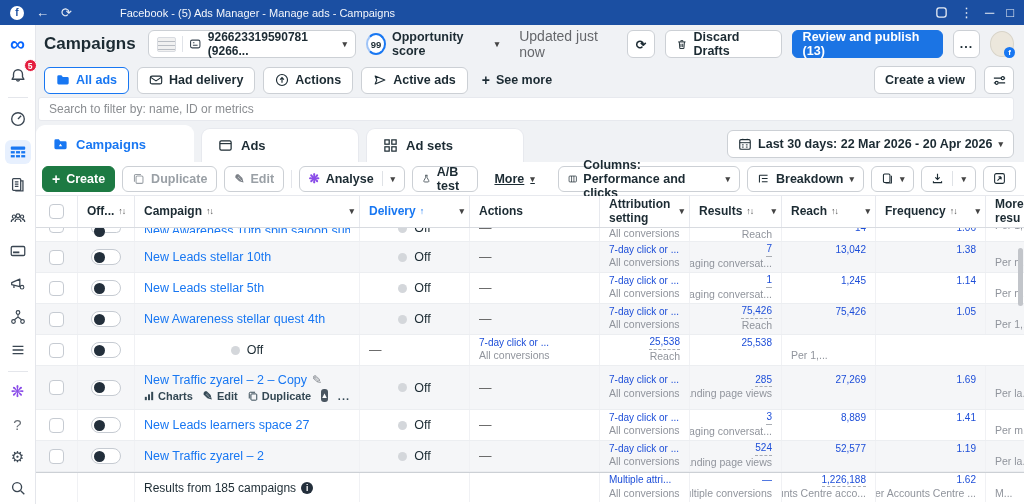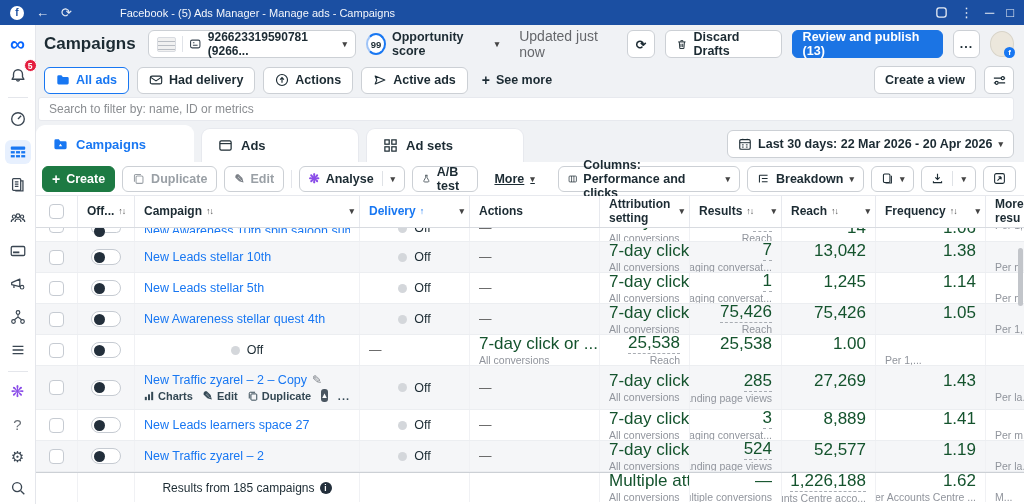--- a/index.html
+++ b/index.html
@@ -90,21 +90,21 @@
   .td.num { align-items:flex-end; text-align:right; }
   .td-inner { display:flex; flex-direction:column; justify-content:center; height:100%; }
   .cell-check { align-items:center; flex-direction:row; }
   .checkbox { width:15px; height:15px; border:1.5px solid #c6cbd2; border-radius:4px; background:#fff; }
   .toggle { width:30px; height:16px; border:1px solid #c6cbd2; border-radius:9px; background:#fff; position:relative; display:inline-block; }
   .toggle .knob { position:absolute; left:2px; top:1.5px; width:11px; height:11px; border-radius:50%; background:#232f3b; }
   .camp-link { color:#1877f2; font-size:12.5px; text-decoration:none; white-space:nowrap; overflow:hidden; }
   .delivery-cell { flex-direction:row; align-items:center; gap:7px; font-size:12.5px; color:#1c2b33; }
   .dot { width:9px; height:9px; border-radius:50%; background:#d4d7db; display:inline-block; }
   .dash { font-size:12.5px; color:#555; }
-  .val { font-size:17px; color:#14532d; line-height:1.25; white-space:nowrap; }
+  .val { font-size:10px; color:#1d4ed8; line-height:1.25; white-space:nowrap; }
   .val.dashed { border-bottom:1px dashed #a9adb3; display:inline-block; }
   .sub { font-size:10.5px; color:#90949c; line-height:1.3; white-space:nowrap; }
   .qa-row { display:flex; align-items:center; gap:10px; font-size:11px; font-weight:bold; color:#344854; margin-top:2px; }
   .qa { display:flex; align-items:center; gap:4px; }
   .pencil { color:#7a7f86; font-size:12px; }
   .dark-chip { width:15px; height:13px; background:#4a5560; border-radius:3px; display:inline-flex; align-items:center; justify-content:center; color:#fff; font-size:8px; }
   .tfoot { border-top:1px solid #ccd0d5; background:#fff; height:30px; }
   .tfoot .td { justify-content:center; }
   .foot-label { font-size:12px; color:#1c2b33; display:flex; align-items:center; gap:5px; }
   .info-dot { width:12px; height:12px; border-radius:50%; background:#232f3b; color:#fff; font-size:8.5px; display:inline-flex; align-items:center; justify-content:center; font-weight:bold; }
@@ -665,24 +665,20 @@
               <span class="sub">All conversions</span>
             </div>
           <div class="td num">
               <span class="val dashed">25,538</span>
               <span class="sub">Reach</span>
             </div>
           <div class="td num">
               <span class="val">25,538</span>
               <span class="sub">&nbsp;</span>
             </div>
-          <div class="td num">
-              <span class="val">1.00</span>
-              <span class="sub">&nbsp;</span>
-            </div>
           <div class="td">
               <span class="val">&nbsp;</span>
               <span class="sub">Per 1,...</span>
             </div>
         </div>
 
         <div class="grid-row tr zebra tall">
           <div class="td cell-check">
               <span class="checkbox"></span>
             </div>
@@ -733,21 +729,21 @@
             </div>
           <div class="td num">
               <span class="val dashed">285</span>
               <span class="sub">Landing page views</span>
             </div>
           <div class="td num">
               <span class="val">27,269</span>
               <span class="sub">&nbsp;</span>
             </div>
           <div class="td num">
-              <span class="val">1.43</span>
+              <span class="val">1.69</span>
               <span class="sub">&nbsp;</span>
             </div>
           <div class="td">
               <span class="val">&nbsp;</span>
               <span class="sub">Per la...</span>
             </div>
         </div>
 
         <div class="grid-row tr">
           <div class="td cell-check">
@@ -827,21 +823,21 @@
             </div>
           <div class="td">
               <span class="val">&nbsp;</span>
               <span class="sub">Per la...</span>
             </div>
         </div>
 
         <div class="grid-row tfoot">
           <div class="td"></div>
           <div class="td"></div>
-          <div class="td" style="align-items:center;">
+          <div class="td" style="align-items:flex-start;">
             <span class="foot-label">
               <span>Results from 185 campaigns</span>
               <span class="info-dot">i</span>
             </span>
           </div>
           <div class="td"></div>
           <div class="td"></div>
           <div class="td">
               <span class="val">Multiple attri...</span>
               <span class="sub">All conversions</span>

